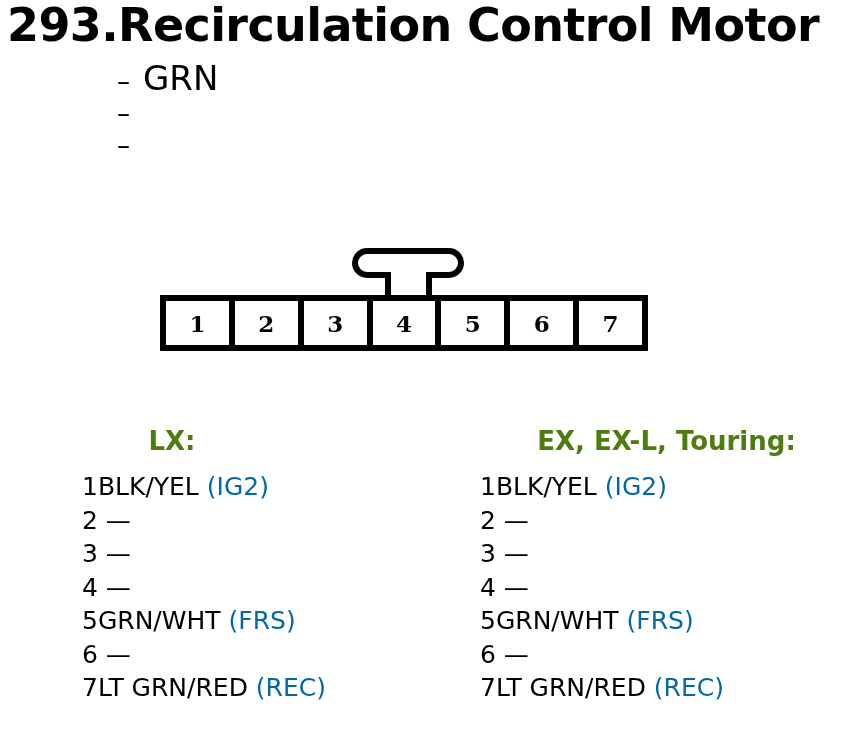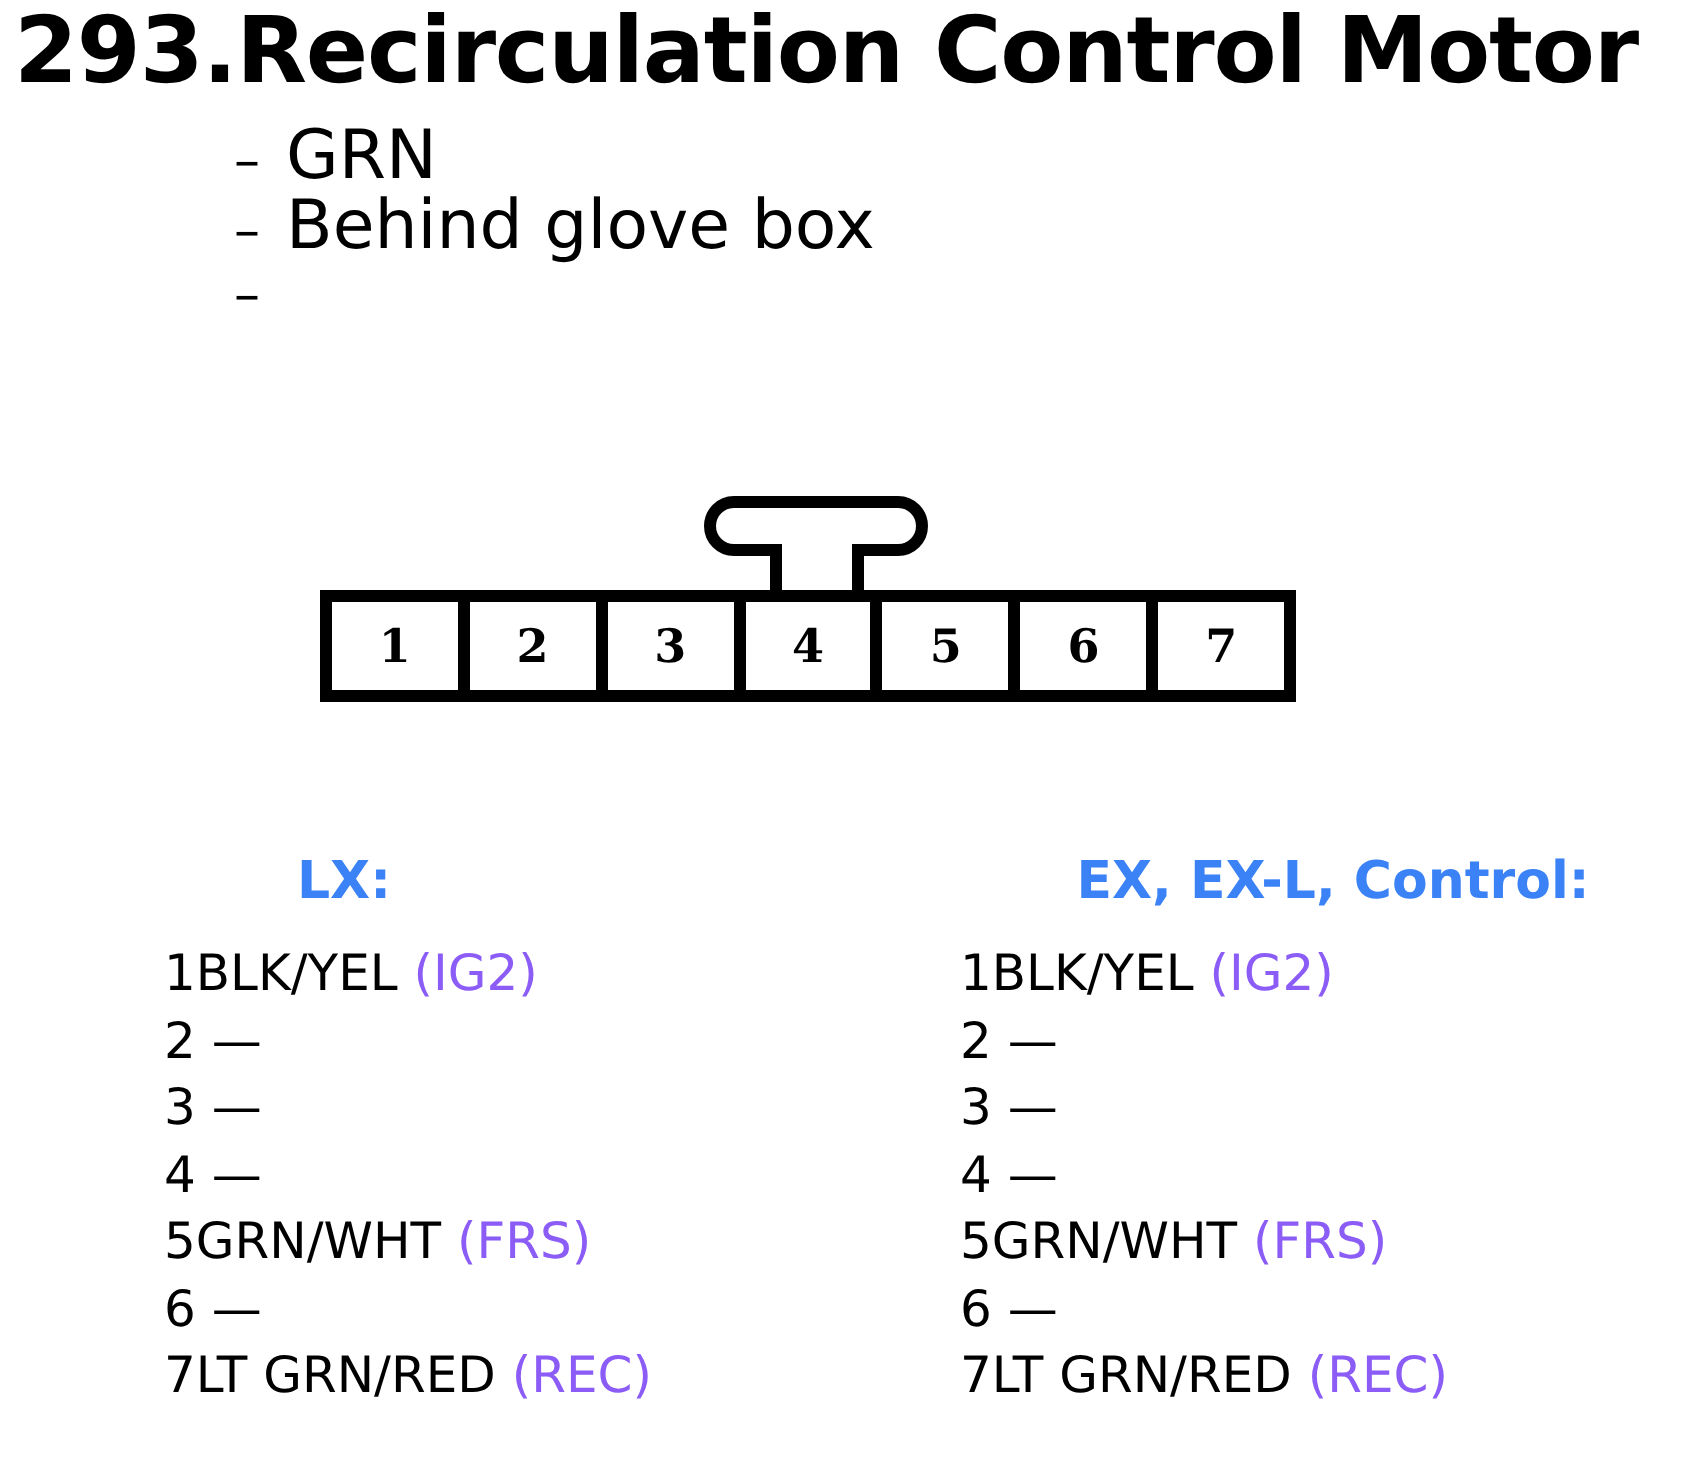--- a/index.html
+++ b/index.html
@@ -121,50 +121,49 @@
   .pinout-col { position: absolute; }
   #pinout-col-left  { left: 82px;  top: 424px; width: 390px; }
   #pinout-col-right { left: 480px; top: 424px; width: 373px; }
 
   .col-header {
     font-family: "DejaVu Sans", sans-serif;
     font-weight: bold;
     font-size: 26px;
     line-height: 34px;
     white-space: nowrap;
-    color: #3b82f6;
+    color: #4d7c0f;
     text-align: center;
   }
   #pinout-col-left  .col-header { padding-right: 210px; }
   #pinout-col-right .col-header { padding-right: 0px; }
 
   .pin-list { margin-top: 12px; }
   .pin-row {
     font-size: 25px;
     line-height: 33.5px;
     white-space: nowrap;
     color: #000000;
   }
   .pin-num { }
   .pin-wire { }
-  .pin-signal { color: #8b5cf6; }
+  .pin-signal { color: #0369a1; }
 </style>
 </head>
 <body>
 
 <div id="page-title">293.Recirculation Control Motor</div>
 
 <div id="bullet-list">
   <div class="bullet-row">
     <span class="bullet-dash">–</span>
     <span class="bullet-text">GRN</span>
   </div>
   <div class="bullet-row">
     <span class="bullet-dash">–</span>
-    <span class="bullet-text">Behind glove box</span>
   </div>
   <div class="bullet-row">
     <span class="bullet-dash">–</span>
   </div>
 </div>
 
 <div id="connector-diagram">
   <div id="connector-latch">
     <div id="latch-cap"></div>
     <div id="latch-neck"></div>
@@ -187,21 +186,21 @@
     <div class="pin-row"><span class="pin-num">2</span><span class="pin-wire"> —</span> <span class="pin-signal"></span></div>
     <div class="pin-row"><span class="pin-num">3</span><span class="pin-wire"> —</span> <span class="pin-signal"></span></div>
     <div class="pin-row"><span class="pin-num">4</span><span class="pin-wire"> —</span> <span class="pin-signal"></span></div>
     <div class="pin-row"><span class="pin-num">5</span><span class="pin-wire">GRN/WHT</span> <span class="pin-signal">(FRS)</span></div>
     <div class="pin-row"><span class="pin-num">6</span><span class="pin-wire"> —</span> <span class="pin-signal"></span></div>
     <div class="pin-row"><span class="pin-num">7</span><span class="pin-wire">LT GRN/RED</span> <span class="pin-signal">(REC)</span></div>
   </div>
 </div>
 
 <div class="pinout-col" id="pinout-col-right">
-  <div class="col-header">EX, EX-L, Control:</div>
+  <div class="col-header">EX, EX-L, Touring:</div>
   <div class="pin-list">
     <div class="pin-row"><span class="pin-num">1</span><span class="pin-wire">BLK/YEL</span> <span class="pin-signal">(IG2)</span></div>
     <div class="pin-row"><span class="pin-num">2</span><span class="pin-wire"> —</span> <span class="pin-signal"></span></div>
     <div class="pin-row"><span class="pin-num">3</span><span class="pin-wire"> —</span> <span class="pin-signal"></span></div>
     <div class="pin-row"><span class="pin-num">4</span><span class="pin-wire"> —</span> <span class="pin-signal"></span></div>
     <div class="pin-row"><span class="pin-num">5</span><span class="pin-wire">GRN/WHT</span> <span class="pin-signal">(FRS)</span></div>
     <div class="pin-row"><span class="pin-num">6</span><span class="pin-wire"> —</span> <span class="pin-signal"></span></div>
     <div class="pin-row"><span class="pin-num">7</span><span class="pin-wire">LT GRN/RED</span> <span class="pin-signal">(REC)</span></div>
   </div>
 </div>

